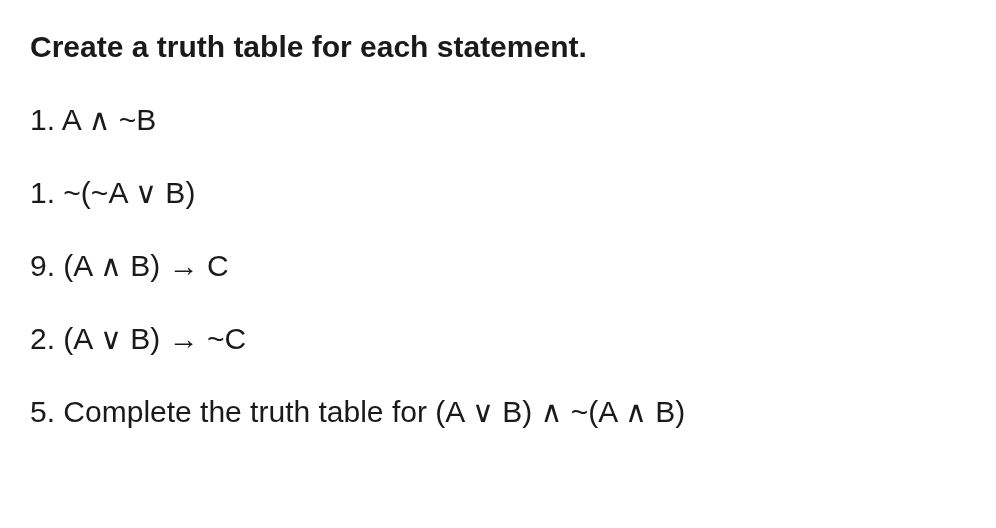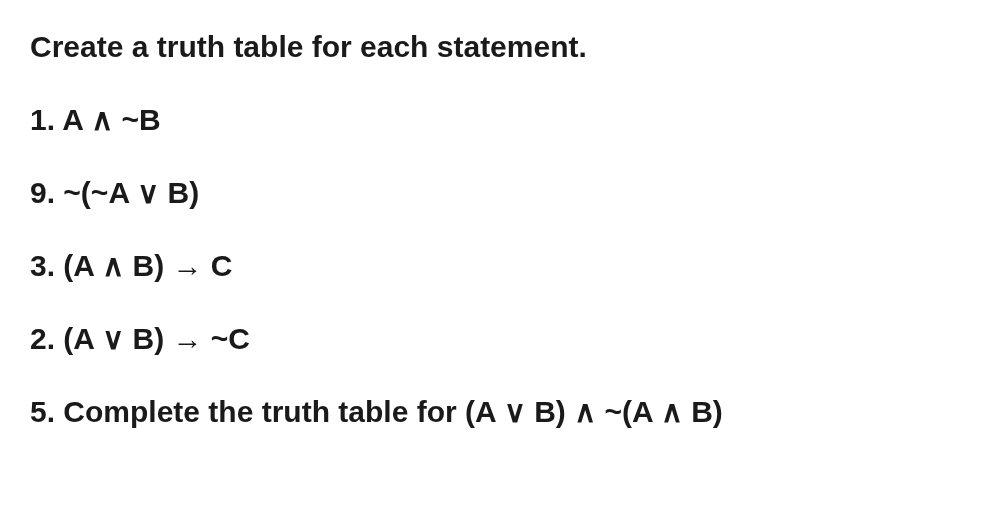--- a/index.html
+++ b/index.html
@@ -16,32 +16,32 @@
       padding: 24px 30px;
       font-size: 30px;
       line-height: 1.5;
     }
     .instruction {
       margin-bottom: 28px;
       font-weight: 700;
     }
     .problem {
       margin-bottom: 28px;
-      font-weight: 700;
+      font-weight: 400;
     }
     .problem-5 {
       margin-bottom: 16px;
     }
   </style>
 </head>
 <body>
 
 <div class="instruction">Create a truth table for each statement.</div>
 
 <div class="problem">1. A ∧ ~B</div>
 
-<div class="problem">9. ~(~A ∨ B)</div>
+<div class="problem">1. ~(~A ∨ B)</div>
 
-<div class="problem">3. (A ∧ B) → C</div>
+<div class="problem">9. (A ∧ B) → C</div>
 
 <div class="problem">2. (A ∨ B) → ~C</div>
 
 <div class="problem problem-5">5. Complete the truth table for (A ∨ B) ∧ ~(A ∧ B)</div>
 
 </body></html>

